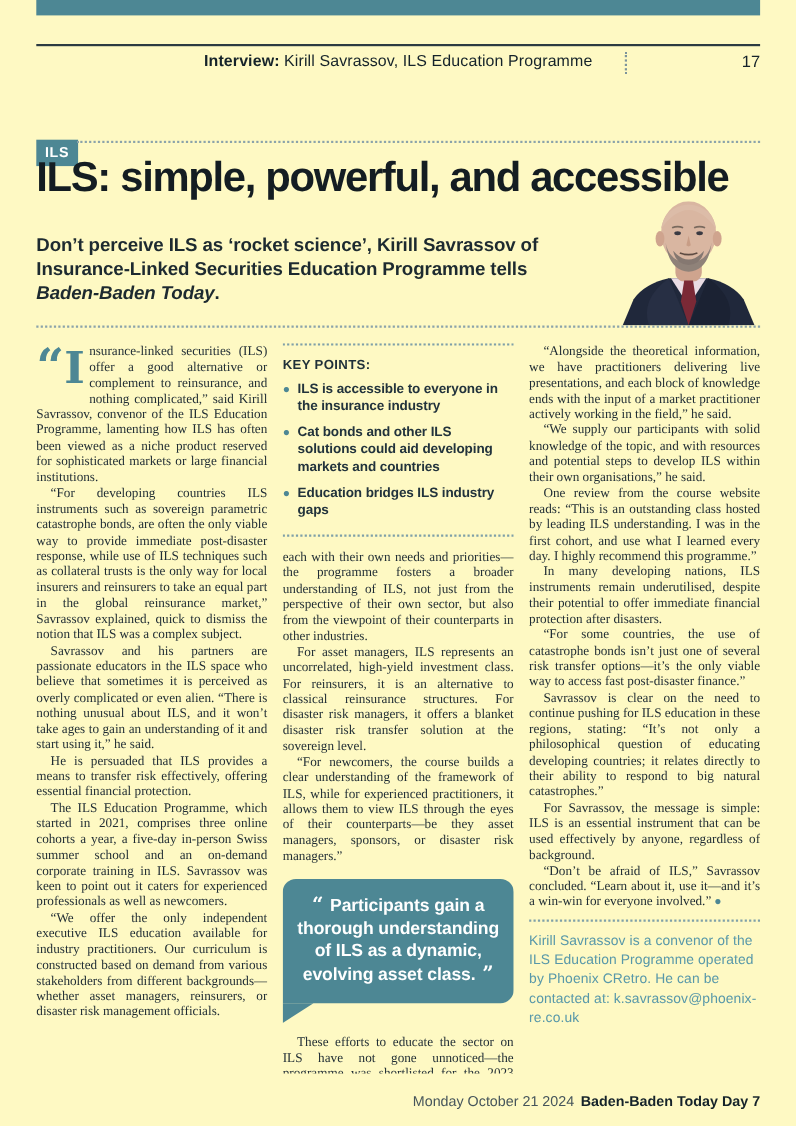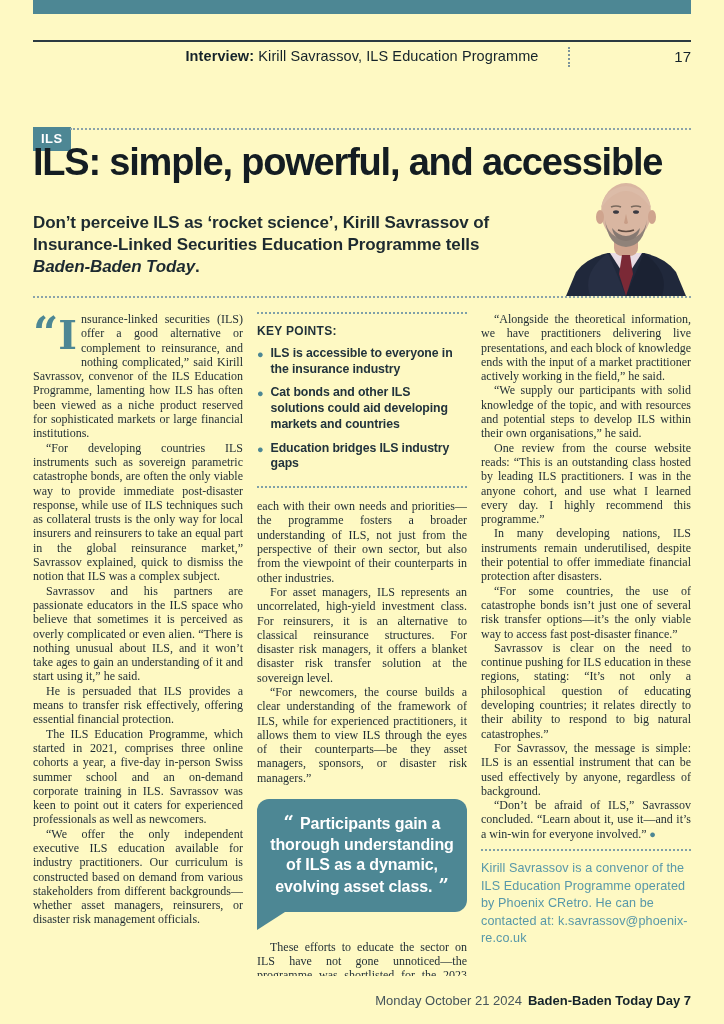--- a/index.html
+++ b/index.html
@@ -147,21 +147,21 @@
         </div>
         <p class="body-p no-indent">each with their own needs and priorities—the programme fosters a broader understanding of ILS, not just from the perspective of their own sector, but also from the viewpoint of their counterparts in other industries.</p>
         <p class="body-p">For asset managers, ILS represents an uncorrelated, high-yield investment class. For reinsurers, it is an alternative to classical reinsurance structures. For disaster risk managers, it offers a blanket disaster risk transfer solution at the sovereign level.</p>
         <p class="body-p">“For newcomers, the course builds a clear understanding of the framework of ILS, while for experienced practitioners, it allows them to view ILS through the eyes of their counterparts—be they asset managers, sponsors, or disaster risk managers.”</p>
         <div class="pullquote"><span class="pq-quote">“ </span><span>Participants gain a thorough understanding of ILS as a dynamic, evolving asset class.</span><span class="pq-quote"> ”</span></div>
         <p class="body-p">These efforts to educate the sector on ILS have not gone unnoticed—the programme was shortlisted for the 2023 Trading Risk “Initiative of the year” Award, and was among finalists at the 2023 and 2024 AXCO Global Insurance Awards in the “Training initiative of the year” category. The Swiss summer school project has been nominated for the coming Swiss Insurance Innovation Award in 2024.</p>
       </div>
     <div class="col">
         <p class="body-p">“Alongside the theoretical information, we have practitioners delivering live presentations, and each block of knowledge ends with the input of a market practitioner actively working in the field,” he said.</p>
         <p class="body-p">“We supply our participants with solid knowledge of the topic, and with resources and potential steps to develop ILS within their own organisations,” he said.</p>
-        <p class="body-p">One review from the course website reads: “This is an outstanding class hosted by leading ILS practitioners. I was in the anyone cohort, and use what I learned every day. I highly recommend this programme.”</p>
+        <p class="body-p">One review from the course website reads: “This is an outstanding class hosted by leading ILS understanding. I was in the first cohort, and use what I learned every day. I highly recommend this programme.”</p>
         <p class="body-p">In many developing nations, ILS instruments remain underutilised, despite their potential to offer immediate financial protection after disasters.</p>
         <p class="body-p">“For some countries, the use of catastrophe bonds isn’t just one of several risk transfer options—it’s the only viable way to access fast post-disaster finance.”</p>
         <p class="body-p">Savrassov is clear on the need to continue pushing for ILS education in these regions, stating: “It’s not only a philosophical question of educating developing countries; it relates directly to their ability to respond to big natural catastrophes.”</p>
         <p class="body-p">For Savrassov, the message is simple: ILS is an essential instrument that can be used effectively by anyone, regardless of background.</p>
         <p class="body-p">“Don’t be afraid of ILS,” Savrassov concluded. “Learn about it, use it—and it’s a win-win for everyone involved.”<span class="endmark"> ●</span></p>
         <div class="bio-rule"></div>
         <p class="bio">Kirill Savrassov is a convenor of the ILS Education Programme operated by Phoenix CRetro. He can be contacted at: k.savrassov@phoenix-re.co.uk</p>
       </div>
   </div>
 

